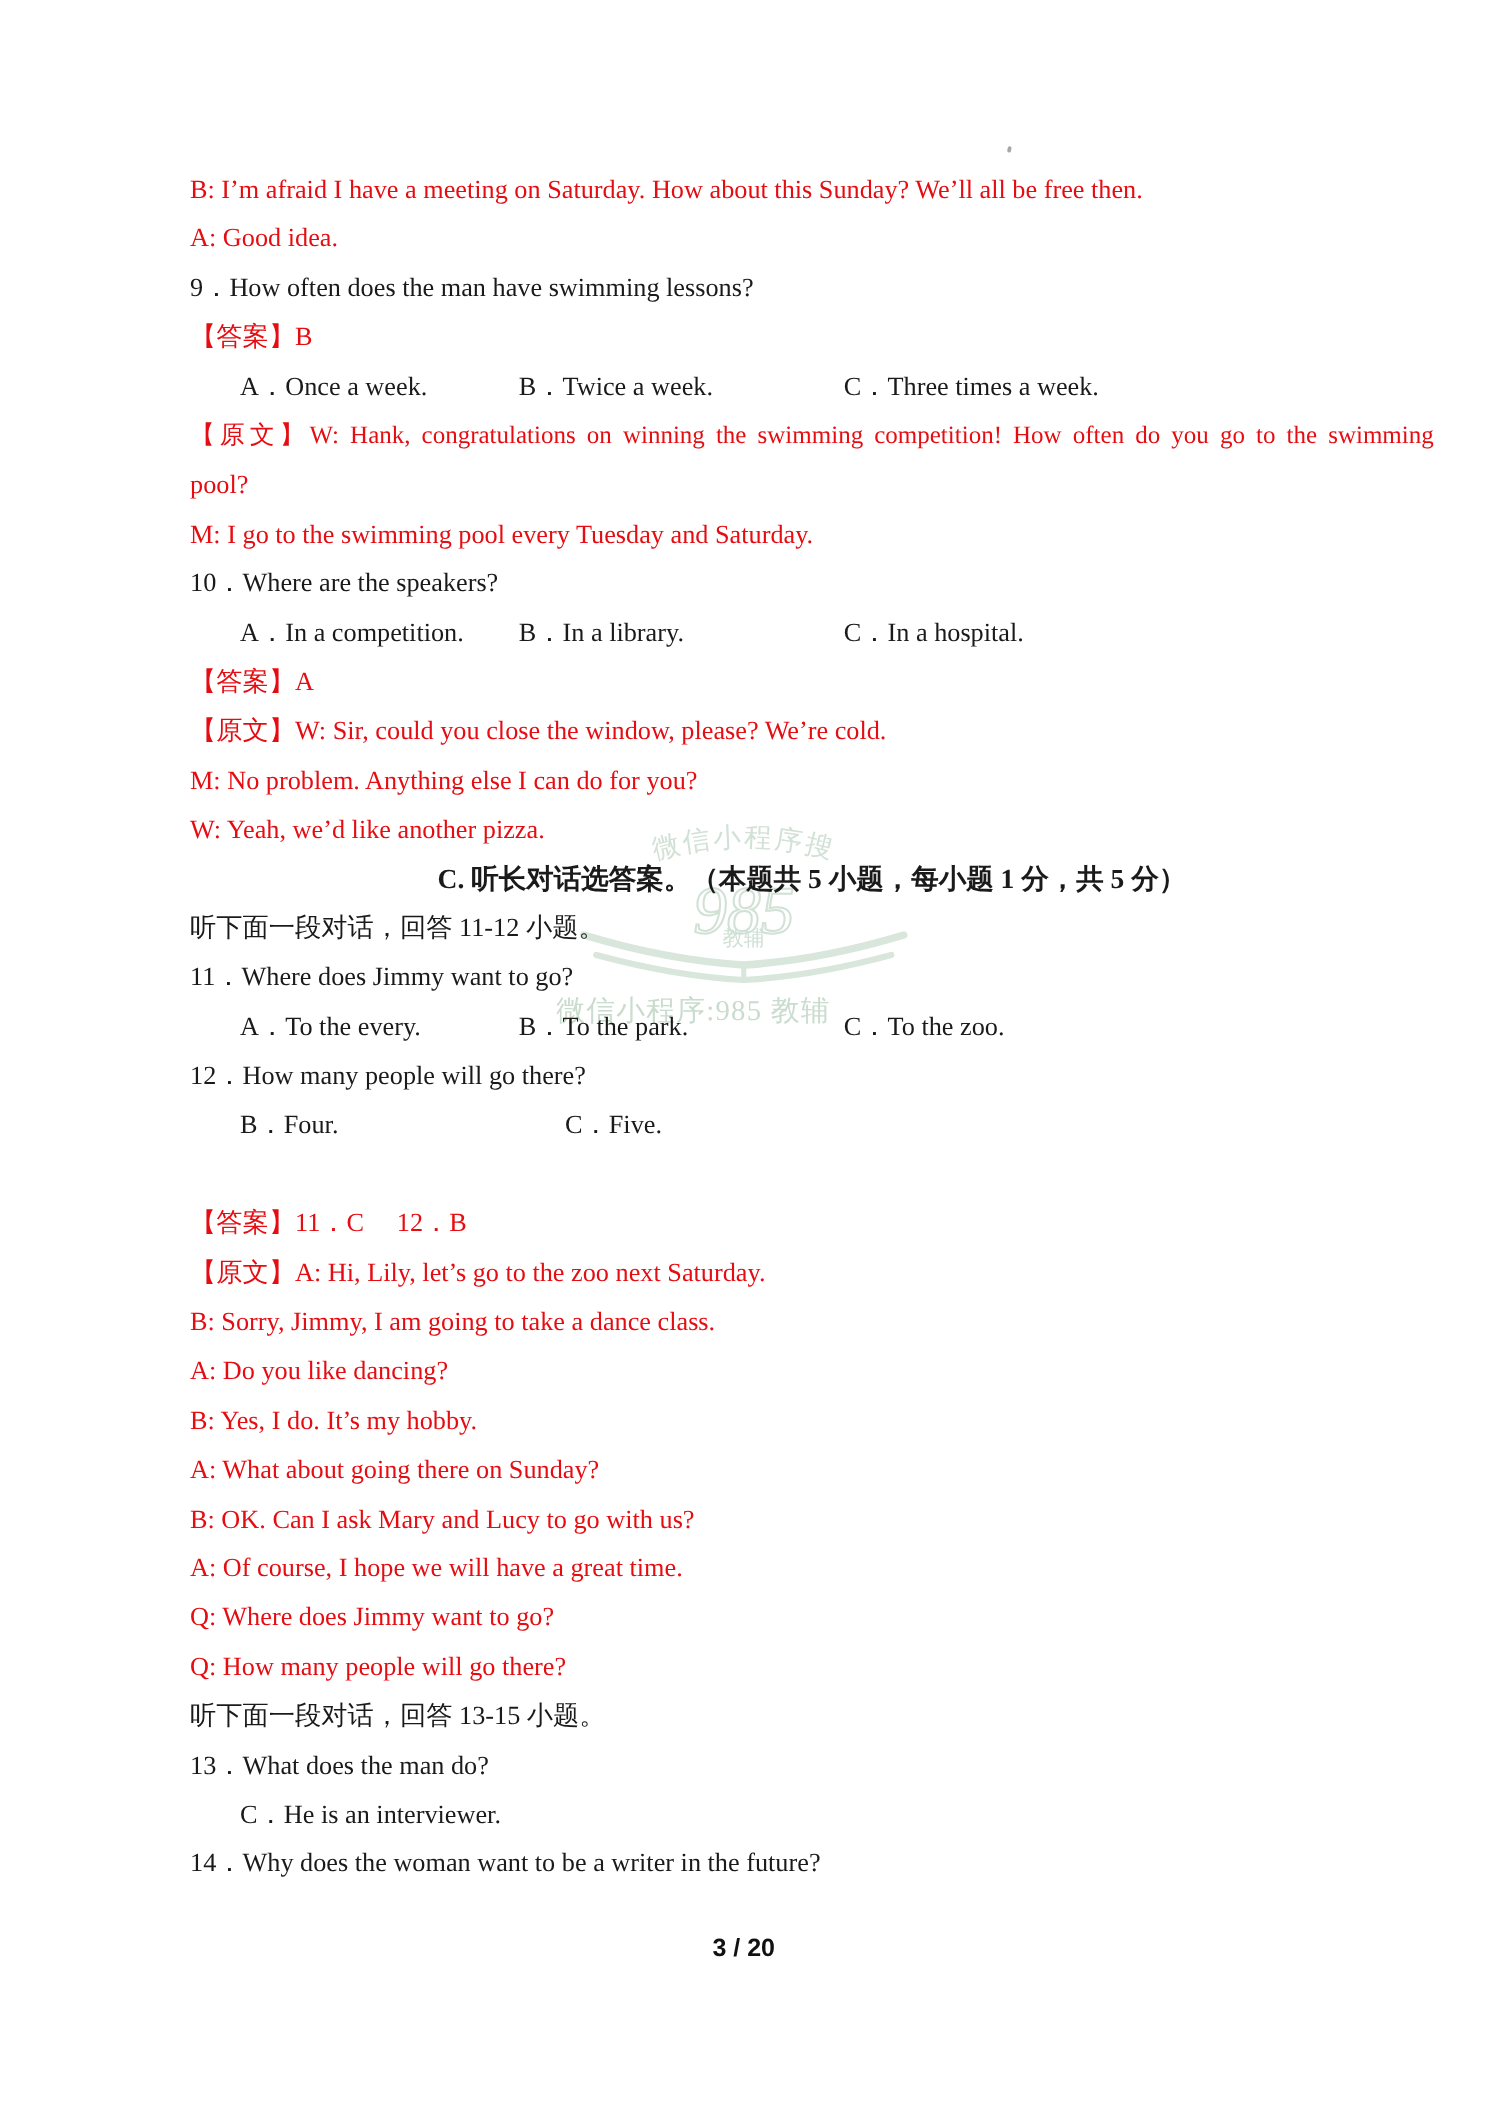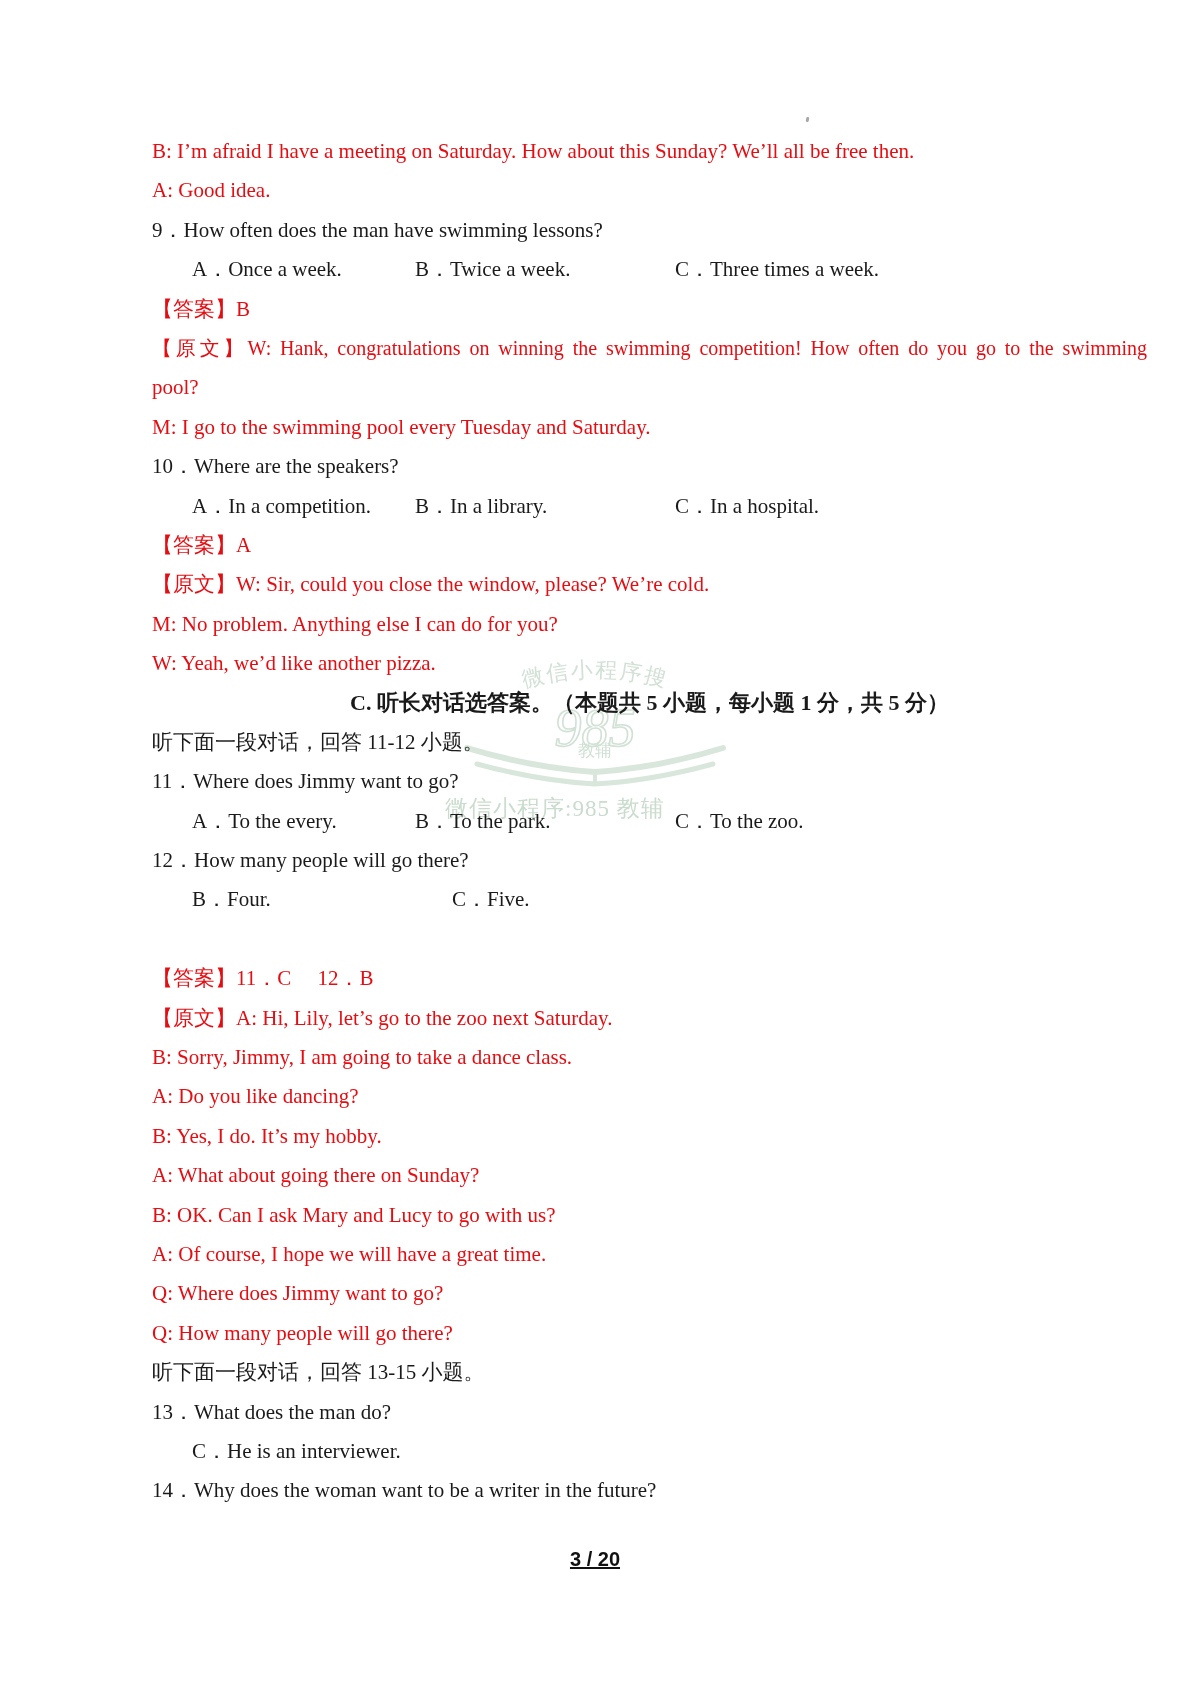--- a/index.html
+++ b/index.html
@@ -38,21 +38,21 @@
   .opts{display:flex;padding-left:40px;}
   .o1{width:223px;}
   .o2{width:260px;}
   .o3{flex:1;}
   .spacer{height:39.4px;}
   
   .footer{
     position:absolute;left:0;top:1548px;width:100%;
     text-align:center;
     font-family:"Liberation Sans","DejaVu Sans",sans-serif;
-    font-weight:bold;font-size:20px;color:#111;z-index:2;text-decoration:underline;
+    font-weight:bold;font-size:20px;color:#111;z-index:2;
   }
   
   .speck{
     position:absolute;left:806px;top:117px;width:3px;height:5px;
     background:#8a8a8a;border-radius:2px;transform:rotate(12deg);opacity:.75;z-index:1;
   }
 </style>
 </head>
 <body>
 
@@ -76,26 +76,26 @@
         <path d="M150 124 L150 136" stroke="#d8e6db" stroke-width="4" stroke-linecap="round"></path>
       </g>
     </svg>
     <div class="wm-bottom">微信小程序:985 教辅</div>
   </div>
 
   <main class="content">
     <div class="ln red">B: I’m afraid I have a meeting on Saturday. How about this Sunday? We’ll all be free then.</div>
     <div class="ln red">A: Good idea.</div>
     <div class="ln">9．How often does the man have swimming lessons?</div>
+    <div class="ln red"><span>【答案】</span><span>B</span></div>
     <div class="ln opts">
       <span class="o1">A．Once a week.</span>
       <span class="o2">B．Twice a week.</span>
       <span class="o3">C．Three times a week.</span>
     </div>
-    <div class="ln red"><span>【答案】</span><span>B</span></div>
     <div class="ln red jf"><span>【原文】</span><span>W: Hank, congratulations on winning the swimming competition! How often do you go to the swimming</span></div>
     <div class="ln red">pool?</div>
     <div class="ln red">M: I go to the swimming pool every Tuesday and Saturday.</div>
     <div class="ln">10．Where are the speakers?</div>
     <div class="ln opts">
       <span class="o1">A．In a competition.</span>
       <span class="o2">B．In a library.</span>
       <span class="o3">C．In a hospital.</span>
     </div>
     <div class="ln red"><span>【答案】</span><span>A</span></div>

